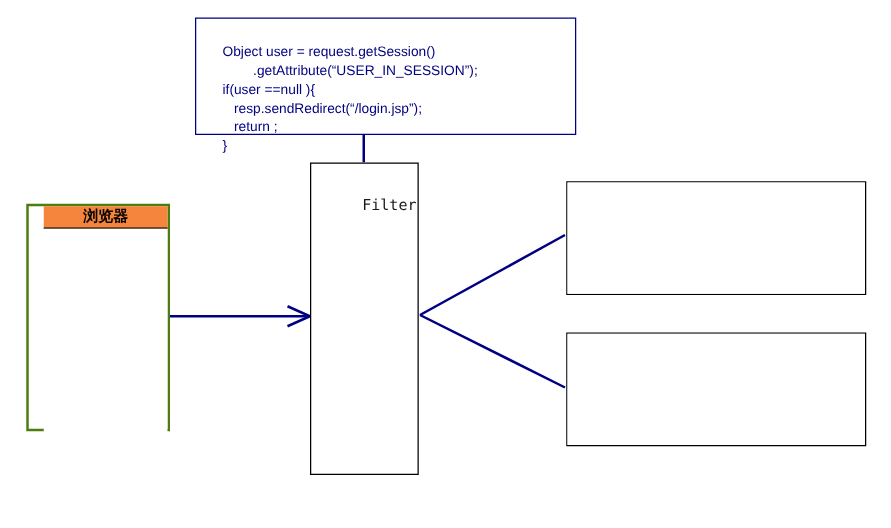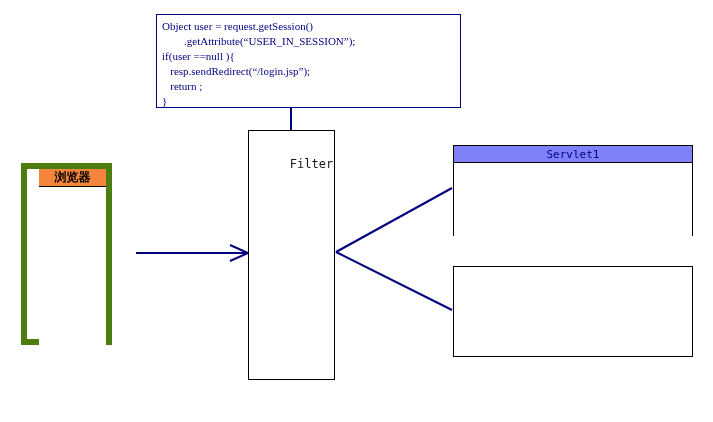--- a/index.html
+++ b/index.html
@@ -31,38 +31,38 @@
     position: absolute;
     left: 156px;
     top: 14px;
     width: 305px;
     height: 94px;
     border: 1px solid #000080;
     background: #ffffff;
     box-sizing: border-box;
   }
   #code-text {
-    margin: 0;
+    margin: 16px;
     padding: 4px 0 0 5px;
-    font-family: Liberation Serif, serif;
+    font-family: Liberation Sans, sans-serif;
     font-size: 11px;
     line-height: 15px;
     color: #000080;
     white-space: pre;
     letter-spacing: 0px;
   }
 
   
   #browser-box {
     position: absolute;
     left: 21px;
     top: 163px;
-    width: 91px;
+    width: 115px;
     height: 182px;
-    border: 6px solid #4d7c0f;
+    border: 2px solid #4d7c0f;
     background: #ffffff;
     box-sizing: border-box;
     padding-left: 12px;
   }
   #browser-header {
     height: 18px;
     background: #f5843c;
     border-bottom: 1px solid #000000;
     box-sizing: border-box;
     display: flex;
@@ -159,23 +159,20 @@
       <span>浏览器</span>
     </div>
     <div id="browser-body"></div>
   </div>
 
   <div id="filter-box">
     <div id="filter-label">Filter</div>
   </div>
 
   <div id="servlet1-box" class="servlet-box">
-    <div class="servlet-header">
-      <span>Servlet1</span>
-    </div>
     <div class="servlet-body"></div>
   </div>
 
   <div id="servlet2-box" class="servlet-box">
     <div class="servlet-body"></div>
   </div>
 
 </div>
 
 </body></html>

